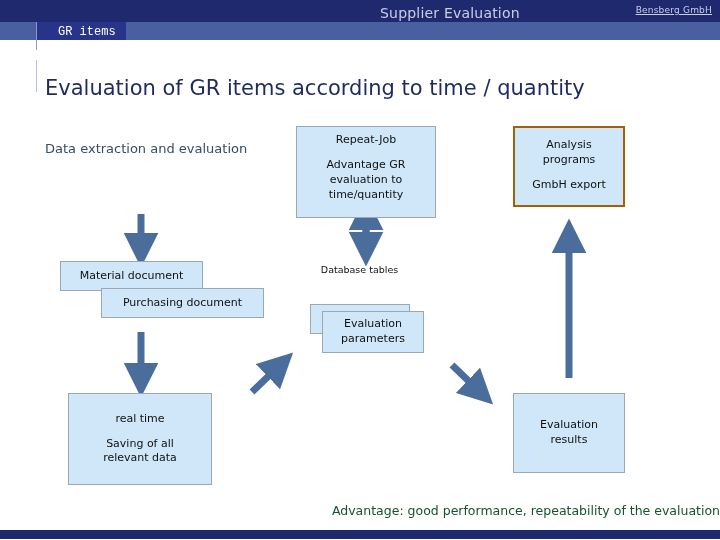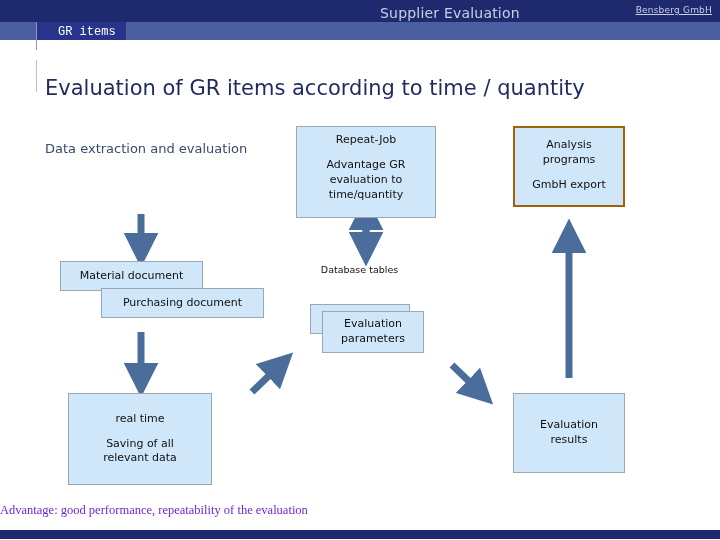--- a/index.html
+++ b/index.html
@@ -111,24 +111,23 @@
     font-size: 9.5px;
     color: #111111;
     white-space: nowrap;
     text-align: center;
   }
 
   .caption {
     position: absolute;
     left: 0; top: 503px;
     width: 720px;
-    text-align: left;
+    text-align: right;
     font-size: 12.5px;
-    color: #6d28d9;
-    font-family: Liberation Serif, serif;
+    color: #14532d;
   }
 
   .footer-bar {
     position: absolute;
     left: 0; top: 530px;
     width: 720px; height: 9px;
     background: #1f2a6e;
   }
 
   svg.arrows {

